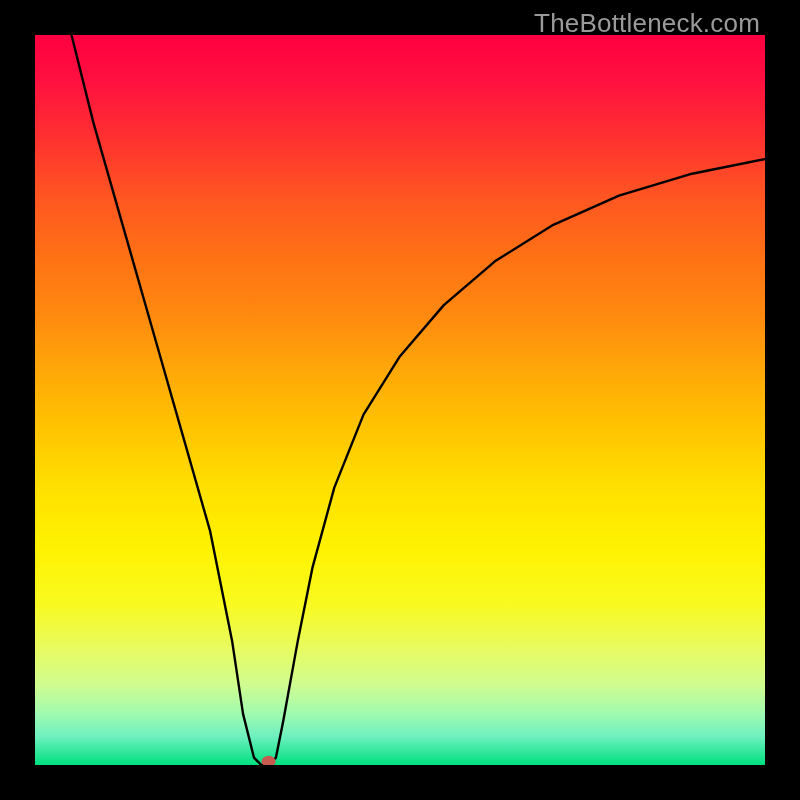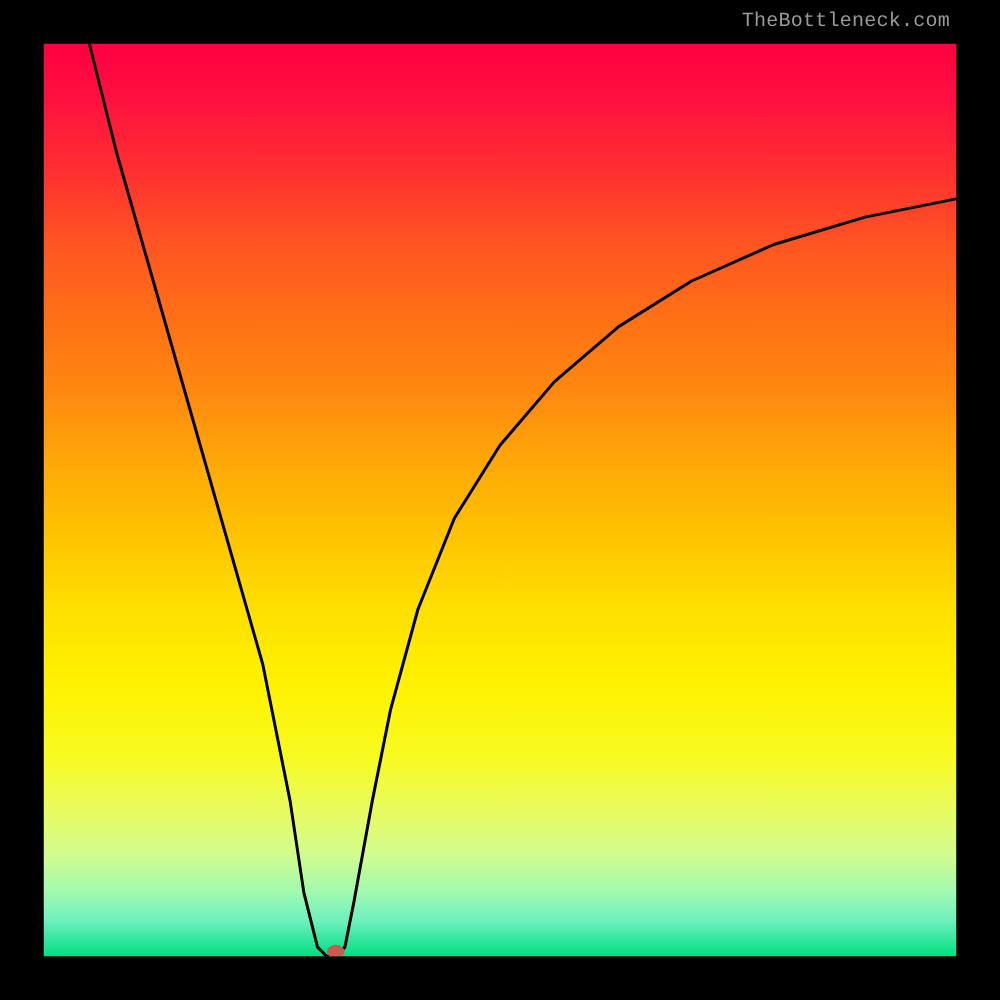--- a/index.html
+++ b/index.html
@@ -33,22 +33,22 @@
       #a0fab0 93%,
       #70f0c0 96%,
       #00e080 100%
     );
   }
   .watermark {
     position: absolute;
     top: 8px;
     right: 40px;
     color: #9a9a9a;
-    font-family: Liberation Mono, monospace;
-    font-size: 16px;
+    font-family: Liberation Sans, sans-serif;
+    font-size: 26px;
     letter-spacing: 0.2px;
     margin-left: 36px;
   }
   .curve-svg {
     position: absolute;
     left: 0;
     top: 0;
     width: 730px;
     height: 730px;
   }

